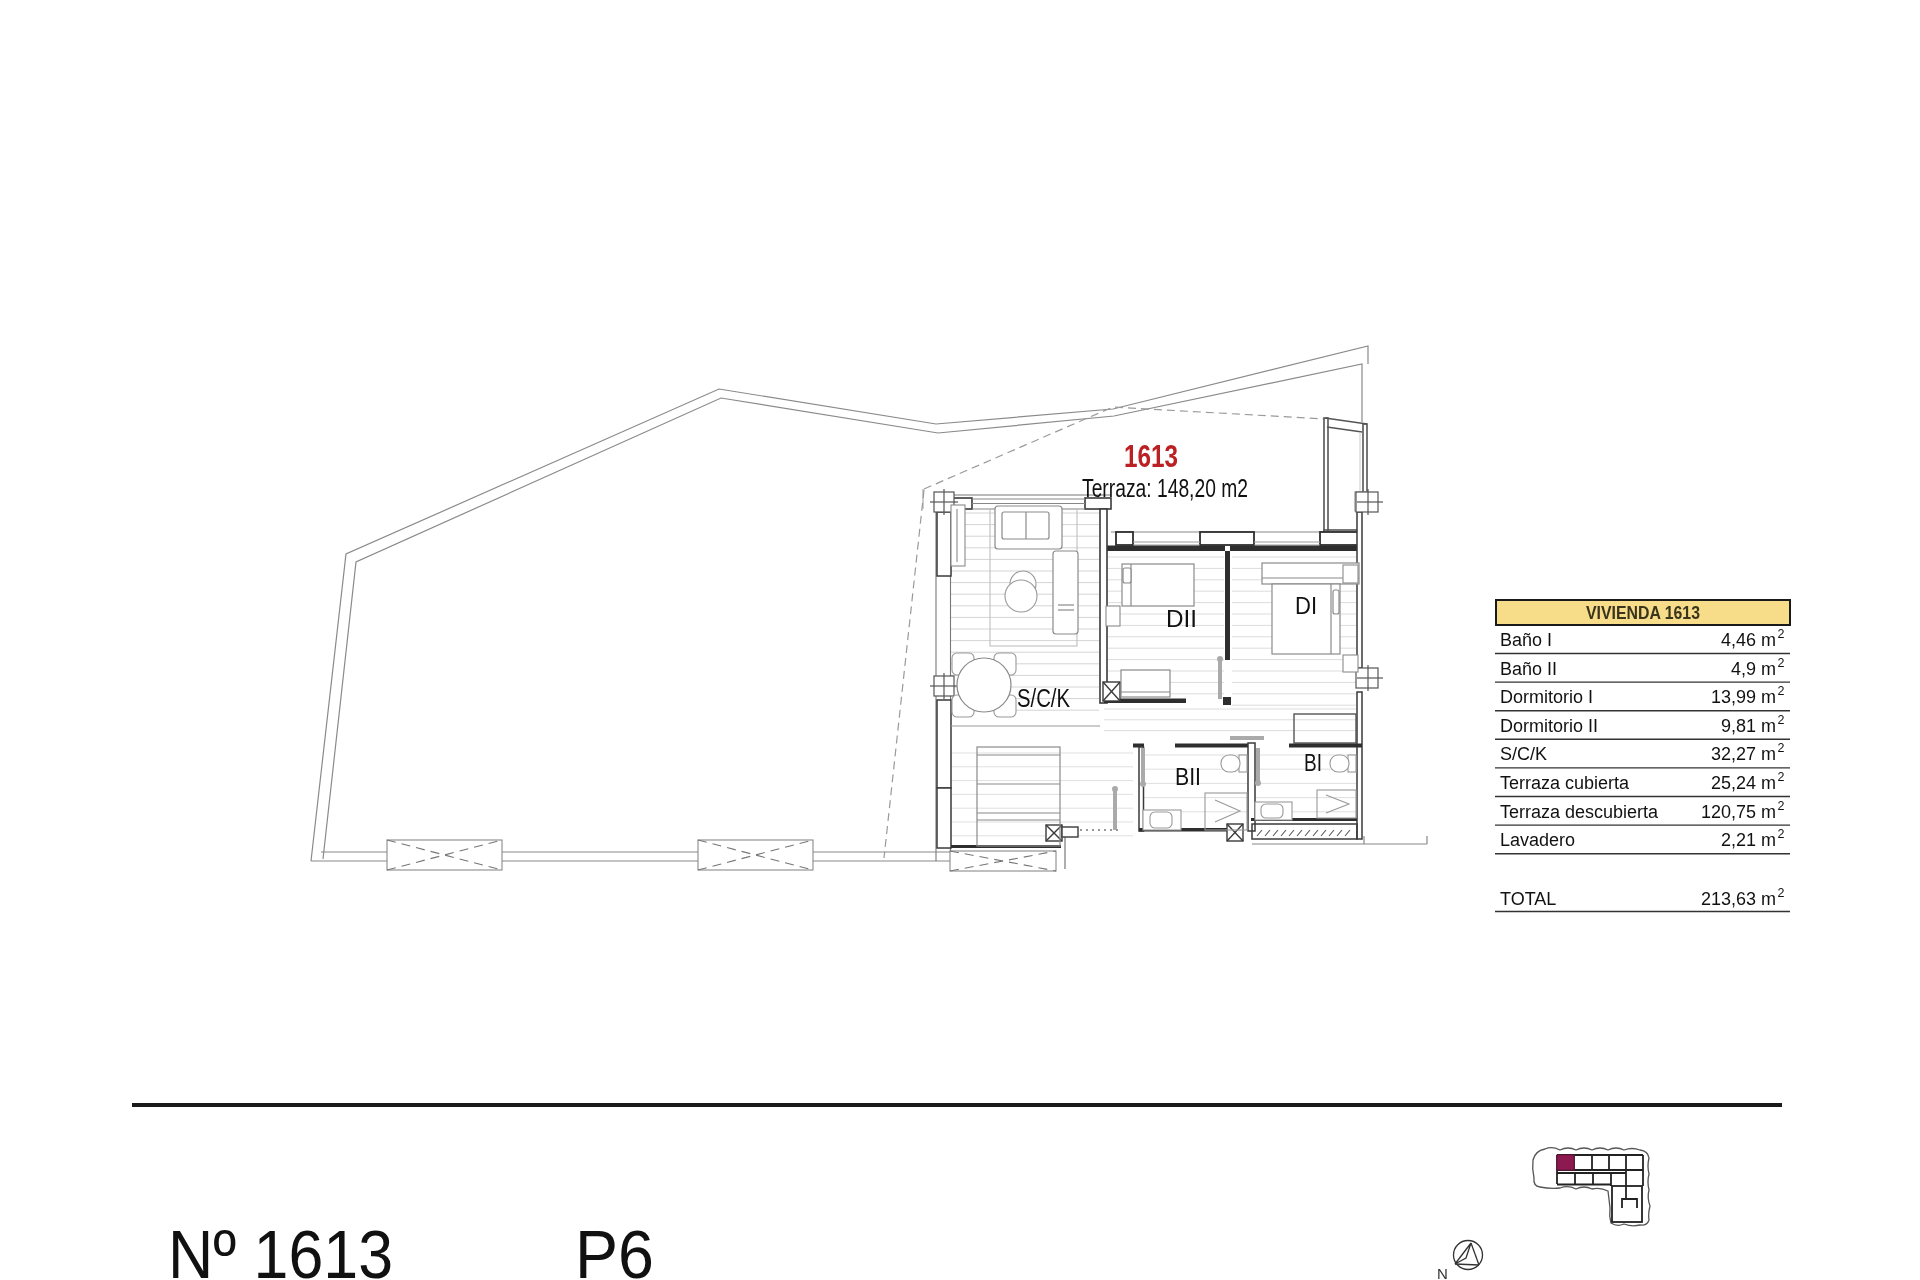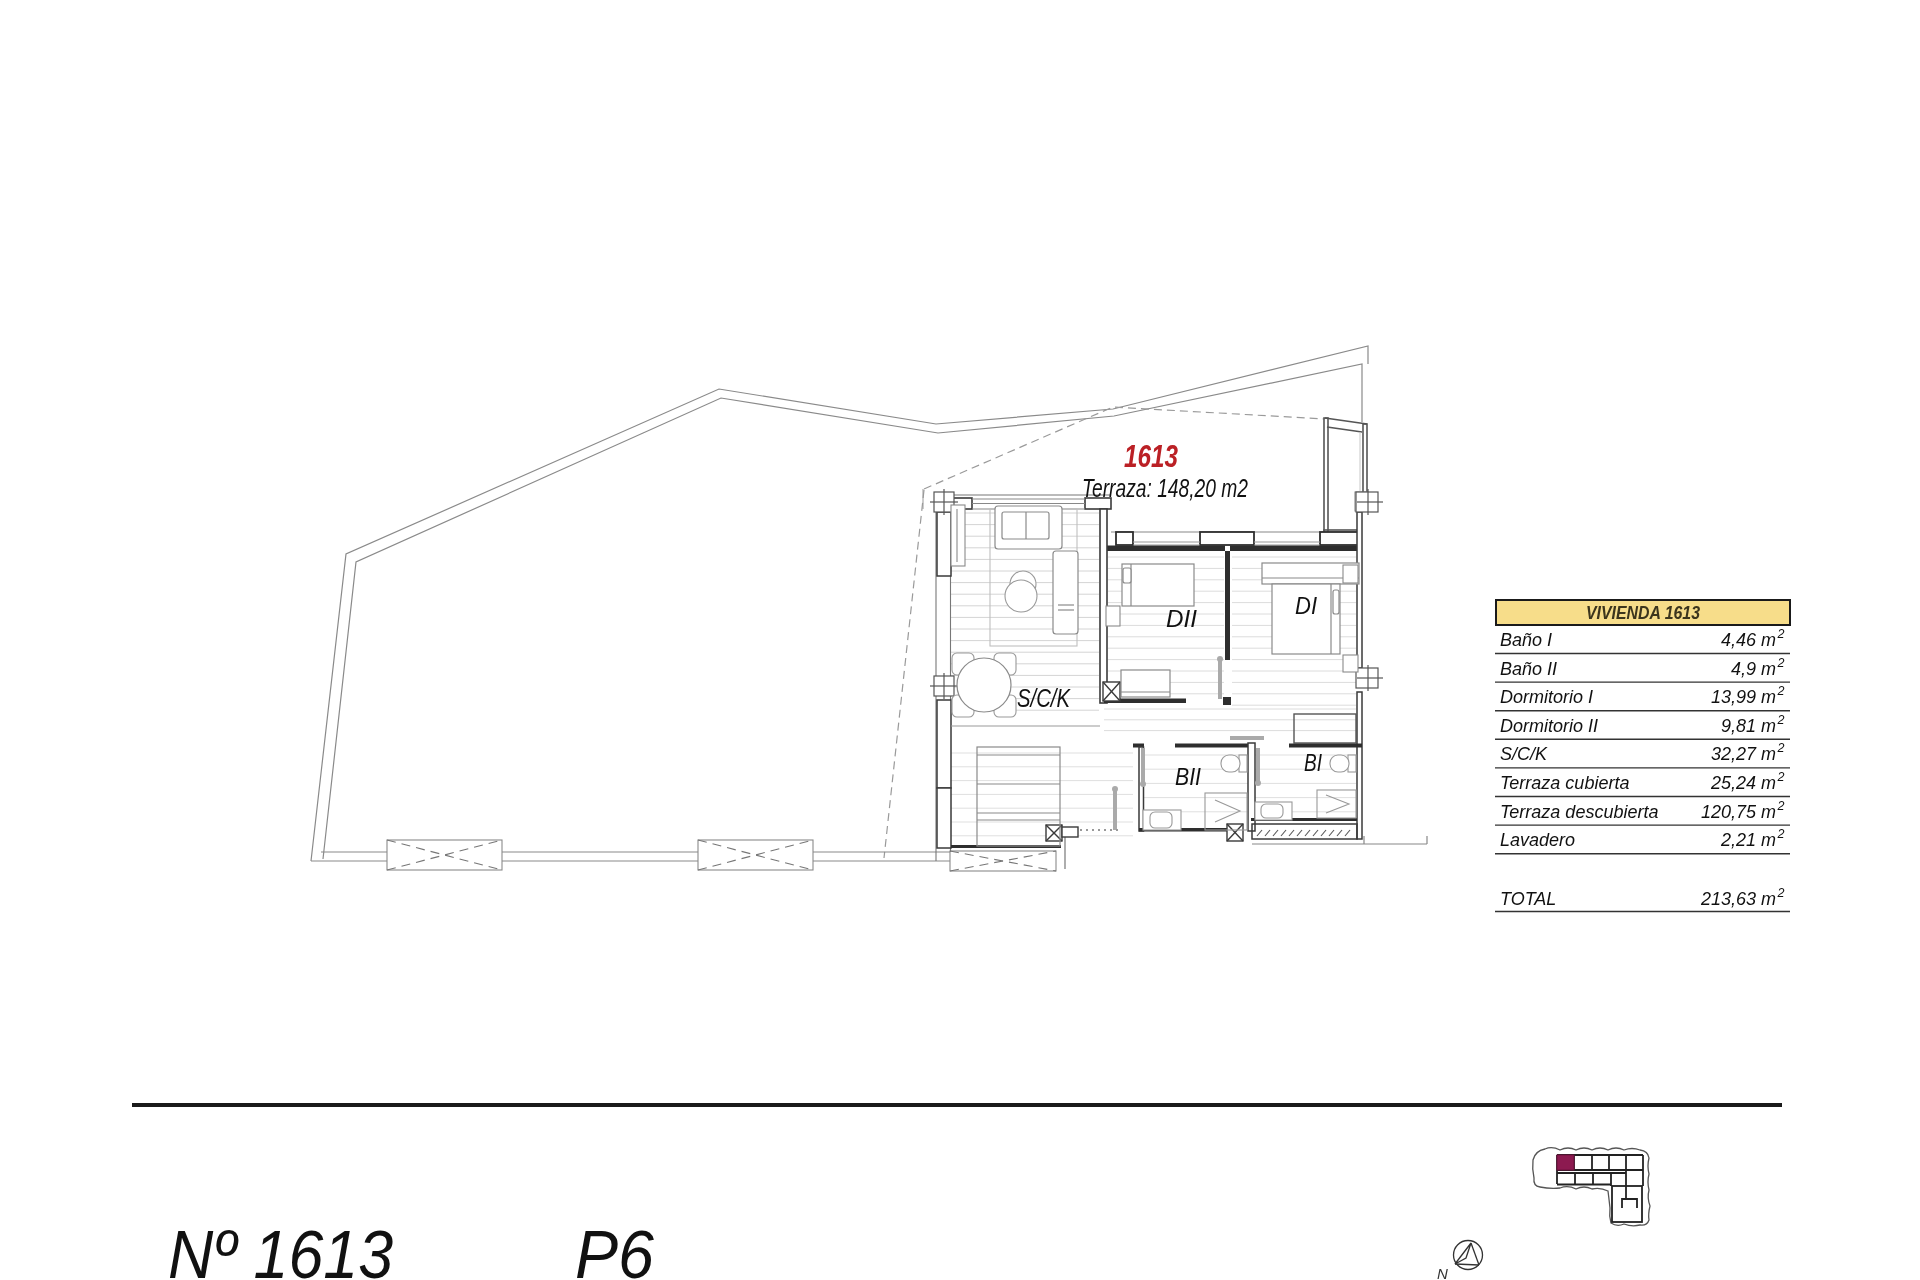--- a/index.html
+++ b/index.html
@@ -1,17 +1,17 @@
 <!DOCTYPE html>
 <html><head>
 <meta charset="utf-8">
 <style>
   html,body{margin:0;padding:0;background:#ffffff;}
   .page{position:relative;width:1920px;height:1280px;background:#fff;overflow:hidden;
-        font-family:"Liberation Sans", sans-serif;font-style:italic;}
+        font-family:"Liberation Sans", sans-serif;}
   svg text{font-family:"Liberation Sans", sans-serif;}
 </style>
 </head>
 <body>
 <div class="page">
 <svg width="1920" height="1280" viewBox="0 0 1920 1280">
 
 <g stroke="#8a8a8a" stroke-width="1.2" fill="none">
 <polyline points="311,861 346,554 719,389 936,424 1113,409 1368,346 1368,364"></polyline>
 <polyline points="323,859 356,562 721,398 938,433 1114,416 1362,364 1362,422"></polyline>

